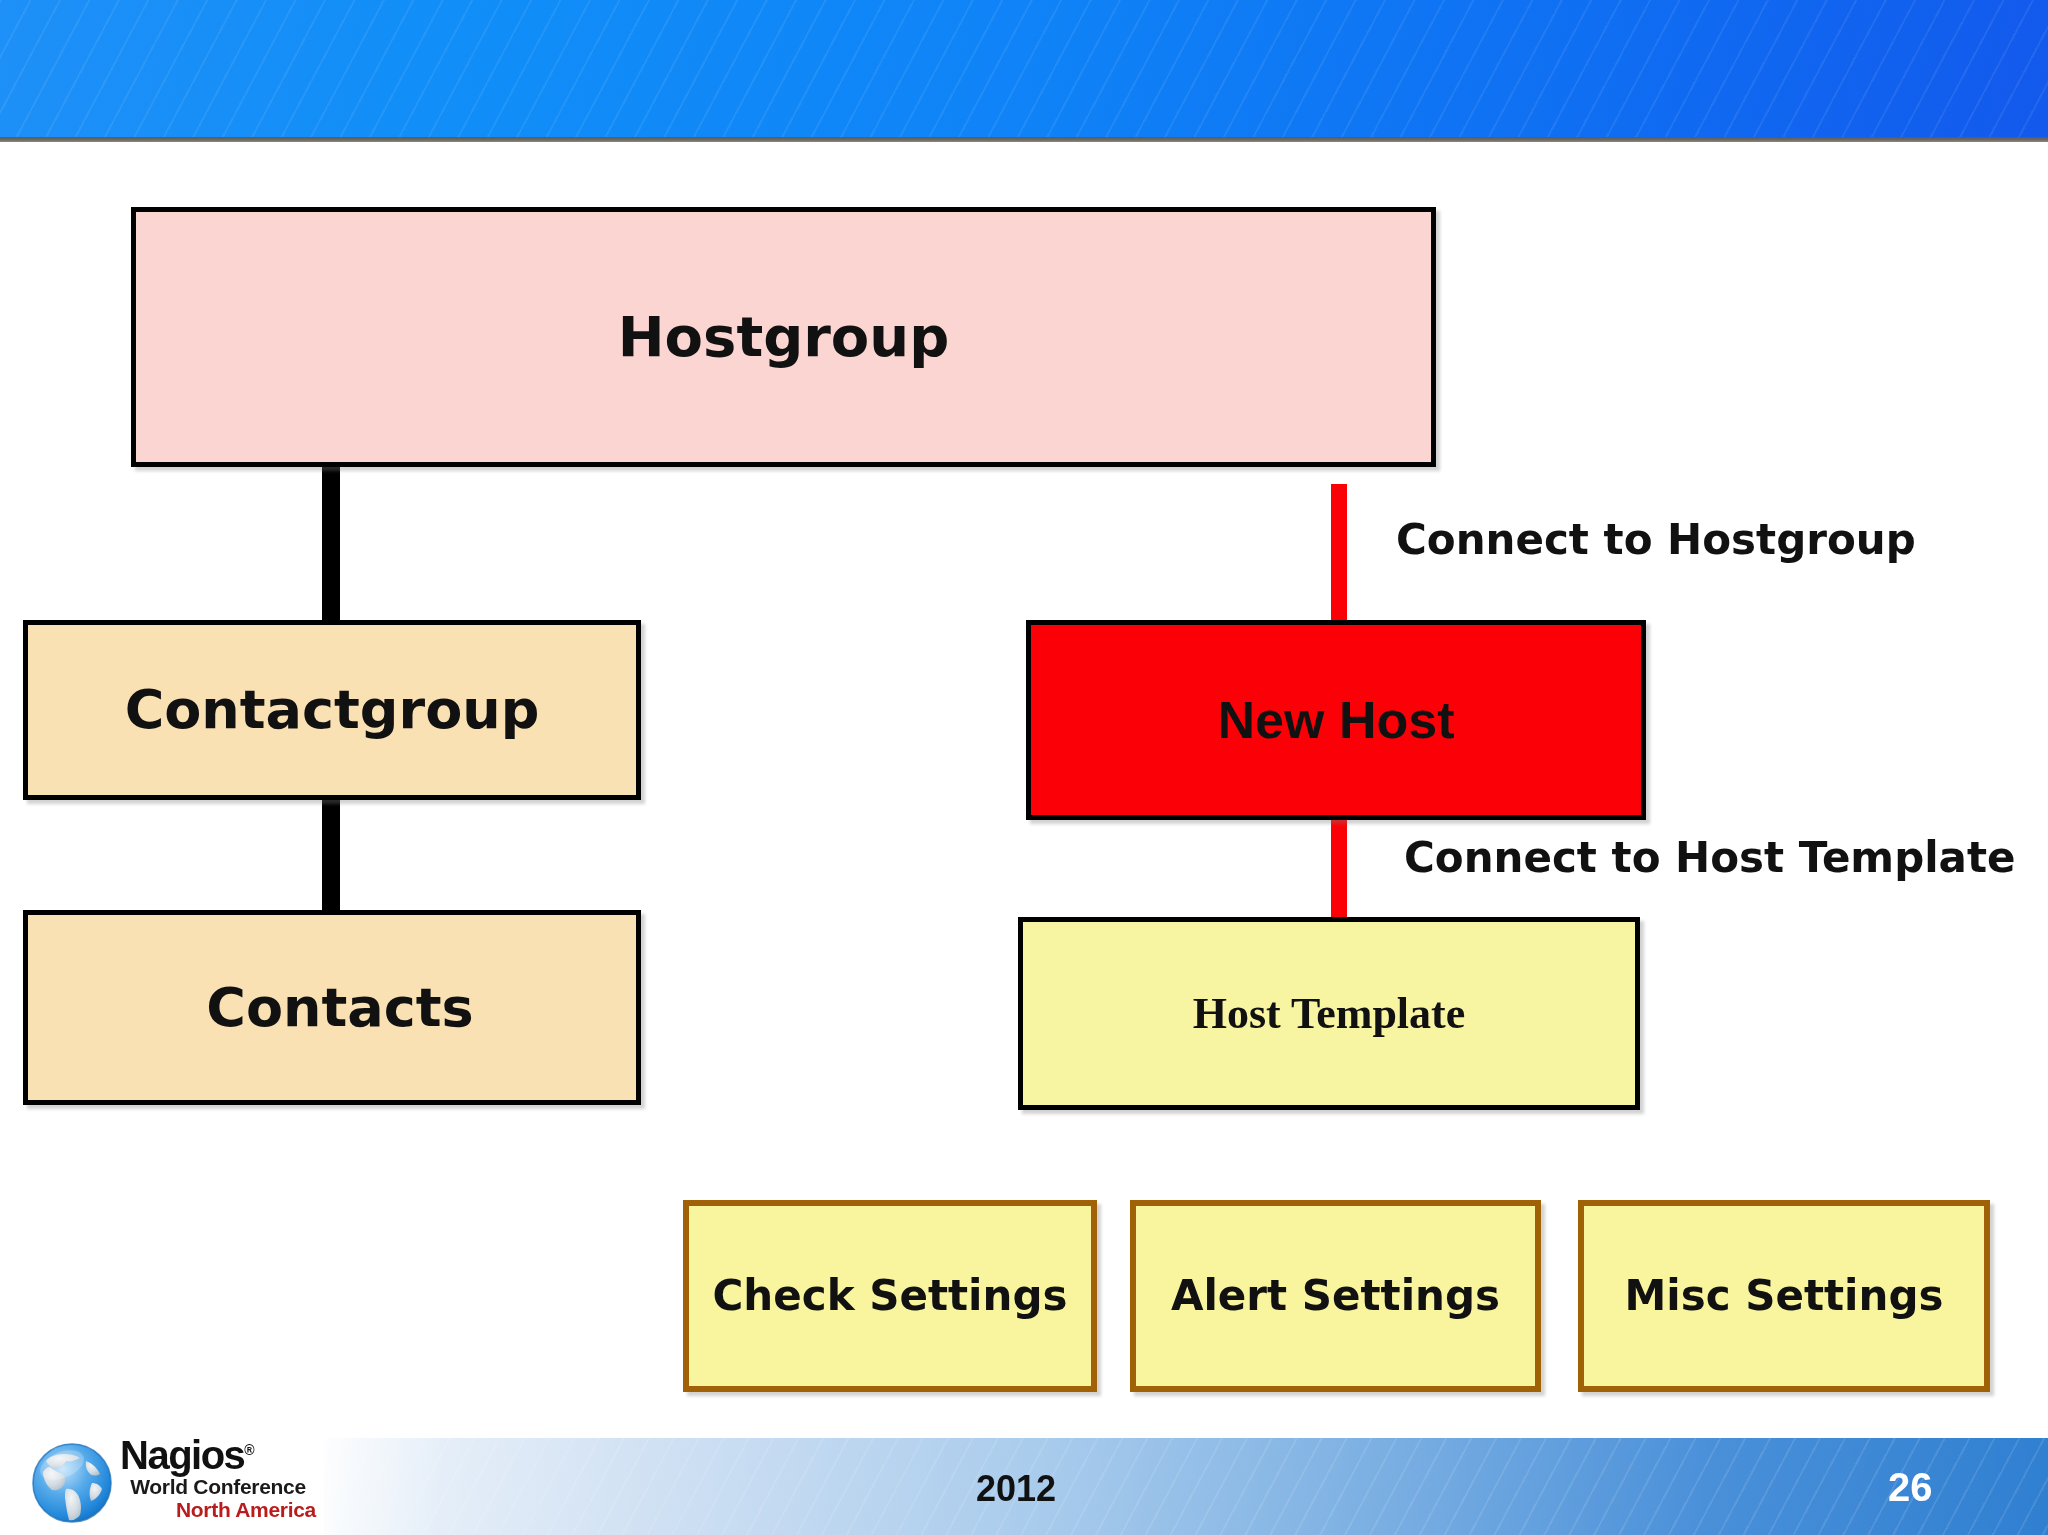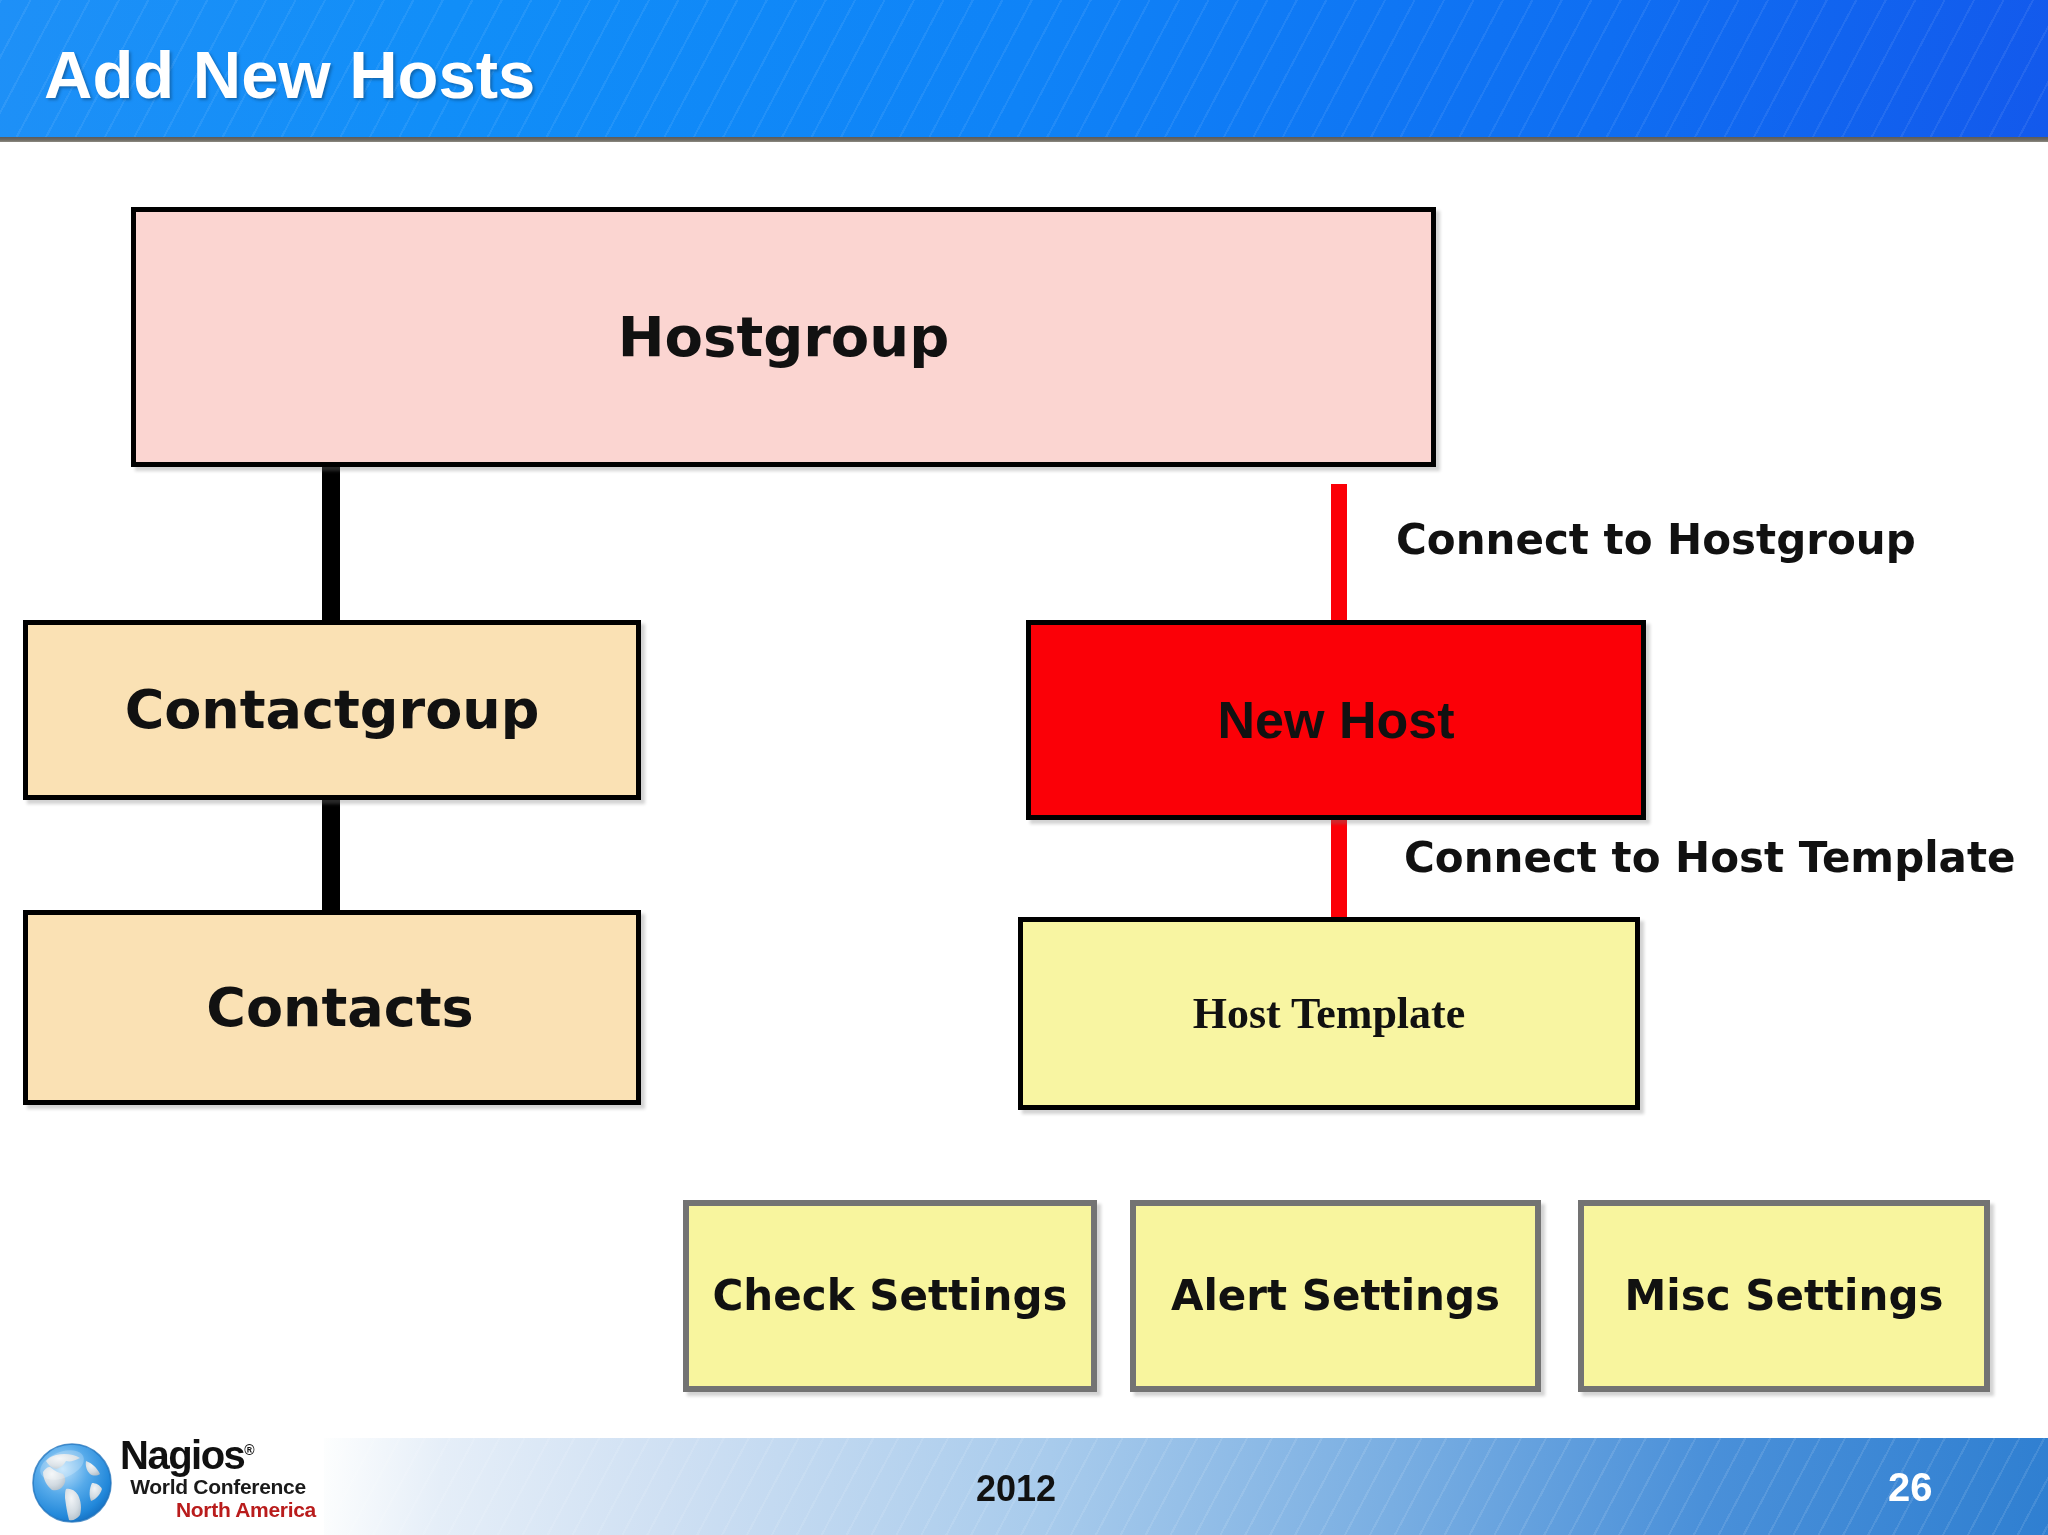--- a/index.html
+++ b/index.html
@@ -104,21 +104,21 @@
 
   #box-hosttemplate {
     left: 1018px; top: 917px;
     width: 622px; height: 193px;
     background: #f8f5a2;
   }
   #box-hosttemplate .dbox-label { font-size: 44px; font-family: Liberation Serif, serif; }
 
   .settings-box {
     background: #f8f59e;
-    border: 6px solid #737373;
+    border: 6px solid #a16207;
     height: 192px;
     top: 1200px;
   }
   .settings-box .dbox-label { font-size: 42px; }
   #box-check-settings { left: 683px; width: 414px; }
   #box-alert-settings { left: 1130px; width: 411px; }
   #box-misc-settings  { left: 1578px; width: 412px; text-align: center; }
 
   
   .conn {
@@ -233,21 +233,20 @@
     margin-top: 1px;
   }
 </style>
 </head>
 <body>
 
 <div id="slide">
 
   <div id="header-bar"></div>
   <div id="header-underline"></div>
-  <div id="header-title">Add New Hosts</div>
 
   <div class="conn conn-black" id="conn-hg-cg"></div>
   <div class="conn conn-black" id="conn-cg-ct"></div>
   <div class="conn conn-red" id="conn-hg-nh"></div>
   <div class="conn conn-red" id="conn-nh-ht"></div>
 
   <div class="dbox" id="box-hostgroup">
     <span class="dbox-label">Hostgroup</span>
   </div>
 

